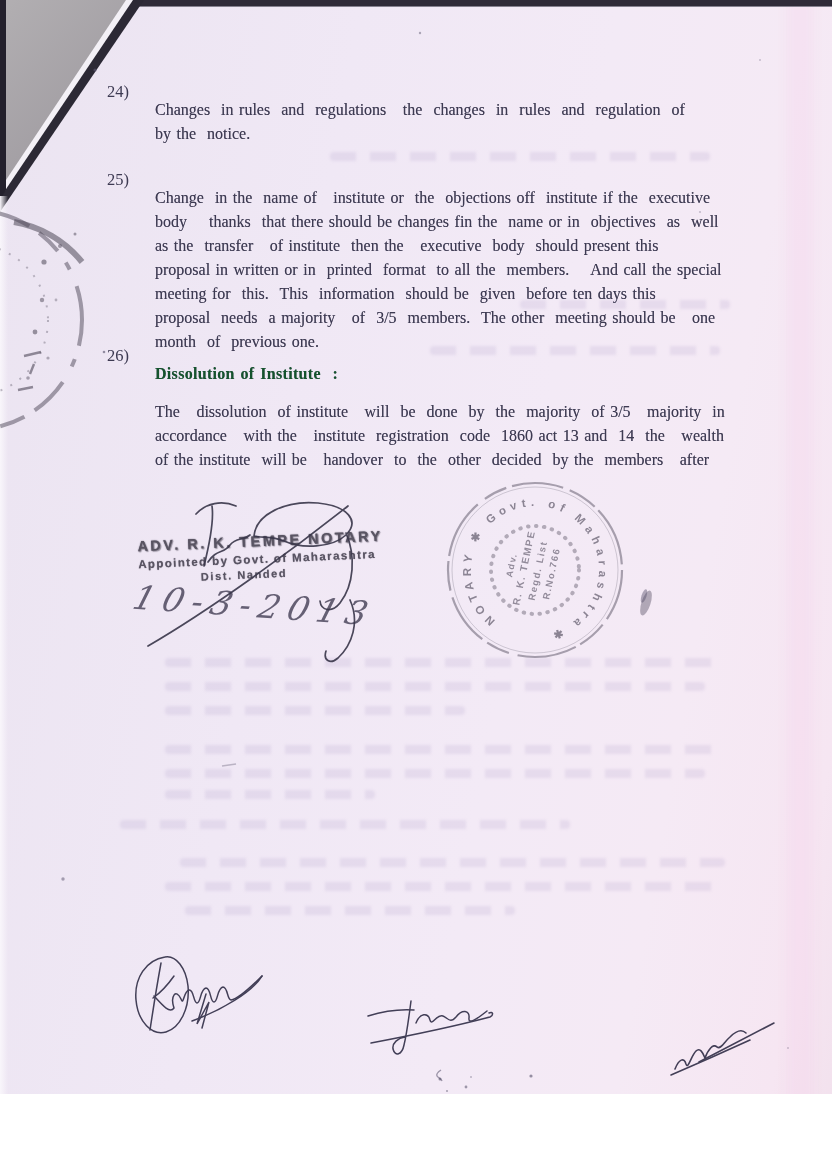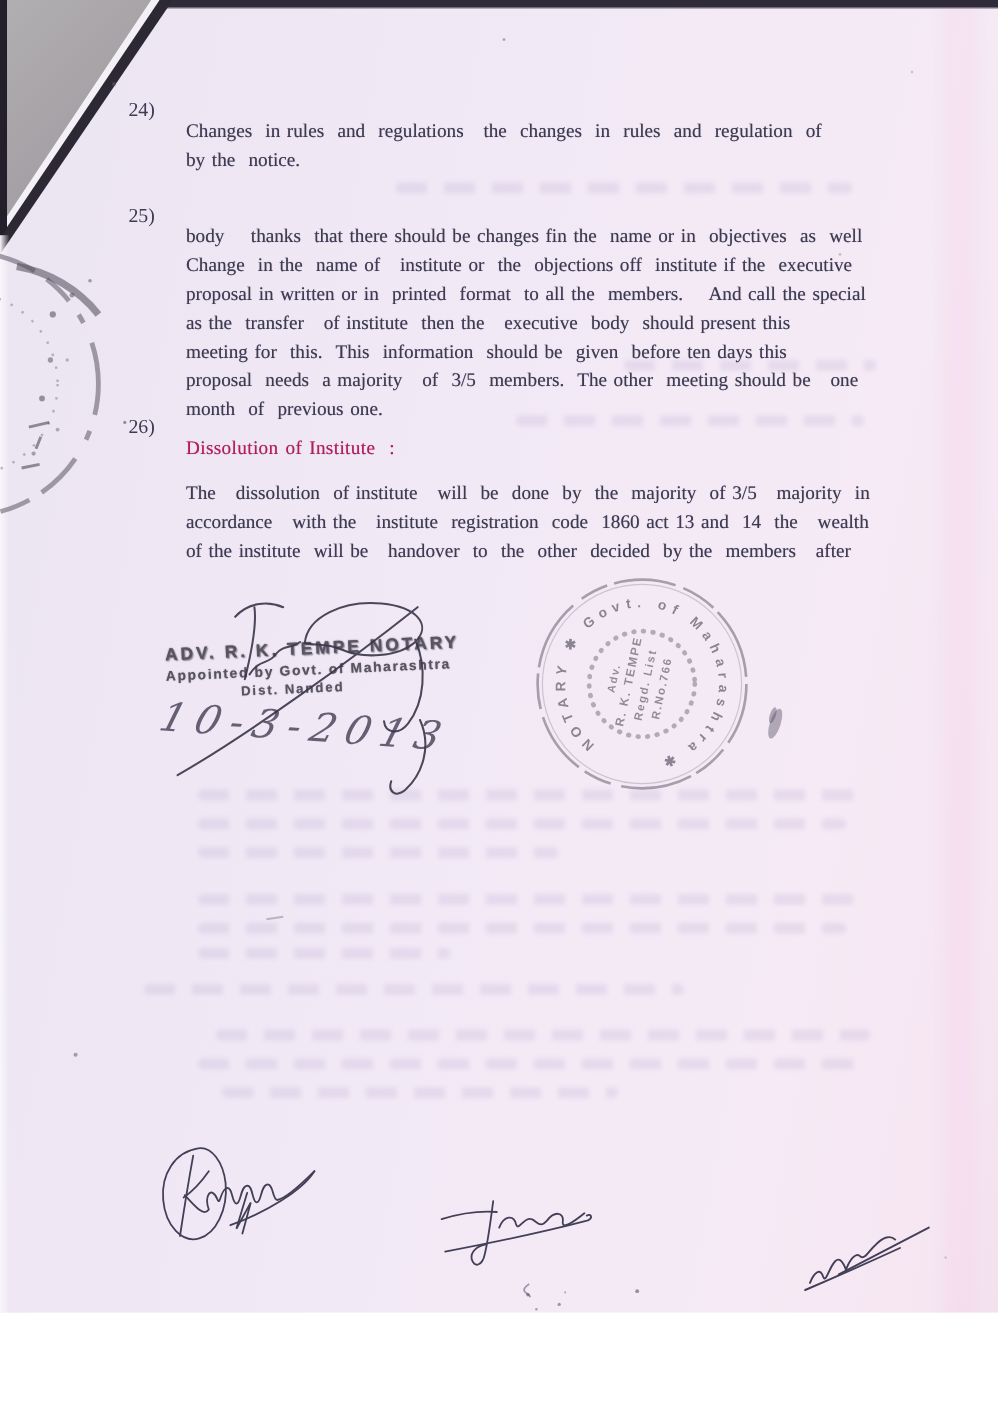--- a/index.html
+++ b/index.html
@@ -24,21 +24,21 @@
   .corner.gray{width:130px;height:194px;background:linear-gradient(135deg,#b2afb2,#a39fa4 60%,#98949b);
     clip-path:polygon(0 0,126px 0,0 189px);}
   .corner-edge{position:absolute;left:0;top:0;width:6px;height:200px;background:#23202c;
     clip-path:polygon(0 0,6px 0,6px 190px,0 200px);}
   
   .item{position:absolute;left:0;width:832px;}
   .num{position:absolute;left:107px;top:0;font-size:16.5px;color:#3d3a52;}
   .lines{position:absolute;left:155px;top:16px;}
   .tline{white-space:pre;font-size:16px;line-height:24px;color:#3d3a52;word-spacing:1.5px;
     text-shadow:0 0 .6px rgba(61,58,82,.55);}
-  .heading{font-weight:normal;letter-spacing:.3px;color:#be185d;}
+  .heading{font-weight:bold;letter-spacing:.3px;color:#14532d;}
   
   .ghost{position:absolute;height:9px;border-radius:4px;filter:blur(1.6px);opacity:.5;
     background:repeating-linear-gradient(90deg,rgba(150,130,185,.30) 0 26px,rgba(150,130,185,0) 26px 40px);}
   
   .ink-stamp{position:absolute;left:138px;top:533px;transform:rotate(-2.5deg);
     color:#45404f;font-family:"Liberation Sans",sans-serif;opacity:.88;}
   .ink-stamp .l1{font-size:14.5px;font-weight:bold;letter-spacing:2.5px;
     text-shadow:0 0 1.3px #45404f,1px 1px 1px rgba(69,64,79,.55);}
   .ink-stamp .l2{font-size:11.5px;margin-top:4px;letter-spacing:1.4px;font-weight:bold;
     text-shadow:0 0 1px rgba(69,64,79,.8);}
@@ -86,24 +86,24 @@
     <div class="num">24)</div>
     <div class="lines">
       <div class="tline">Changes  in rules  and  regulations   the  changes  in  rules  and  regulation  of</div>
       <div class="tline">by the  notice.</div>
     </div>
   </div>
 
   <div class="item" style="top:170px">
     <div class="num">25)</div>
     <div class="lines">
+      <div class="tline">Change  in the  name of   institute or  the  objections off  institute if the  executive</div>
       <div class="tline">body    thanks  that there should be changes fin the  name or in  objectives  as  well</div>
-      <div class="tline">Change  in the  name of   institute or  the  objections off  institute if the  executive</div>
+      <div class="tline">as the  transfer   of institute  then the   executive  body  should present this</div>
       <div class="tline">proposal in written or in  printed  format  to all the  members.    And call the special</div>
-      <div class="tline">as the  transfer   of institute  then the   executive  body  should present this</div>
       <div class="tline">meeting for  this.  This  information  should be  given  before ten days this</div>
       <div class="tline">proposal  needs  a majority   of  3/5  members.  The other  meeting should be   one</div>
       <div class="tline">month  of  previous one.</div>
     </div>
   </div>
 
   <div class="item" style="top:346px">
     <div class="num">26)</div>
     <div class="lines">
       <div class="tline heading">Dissolution of Institute  :</div>

